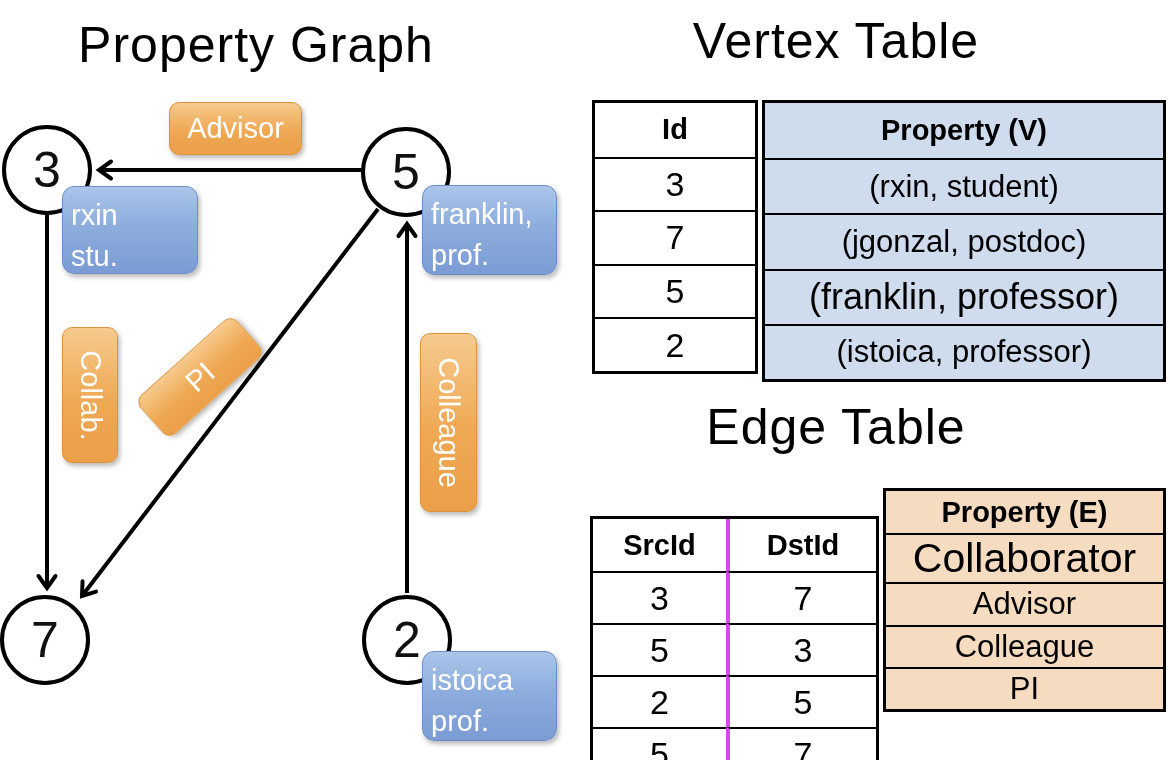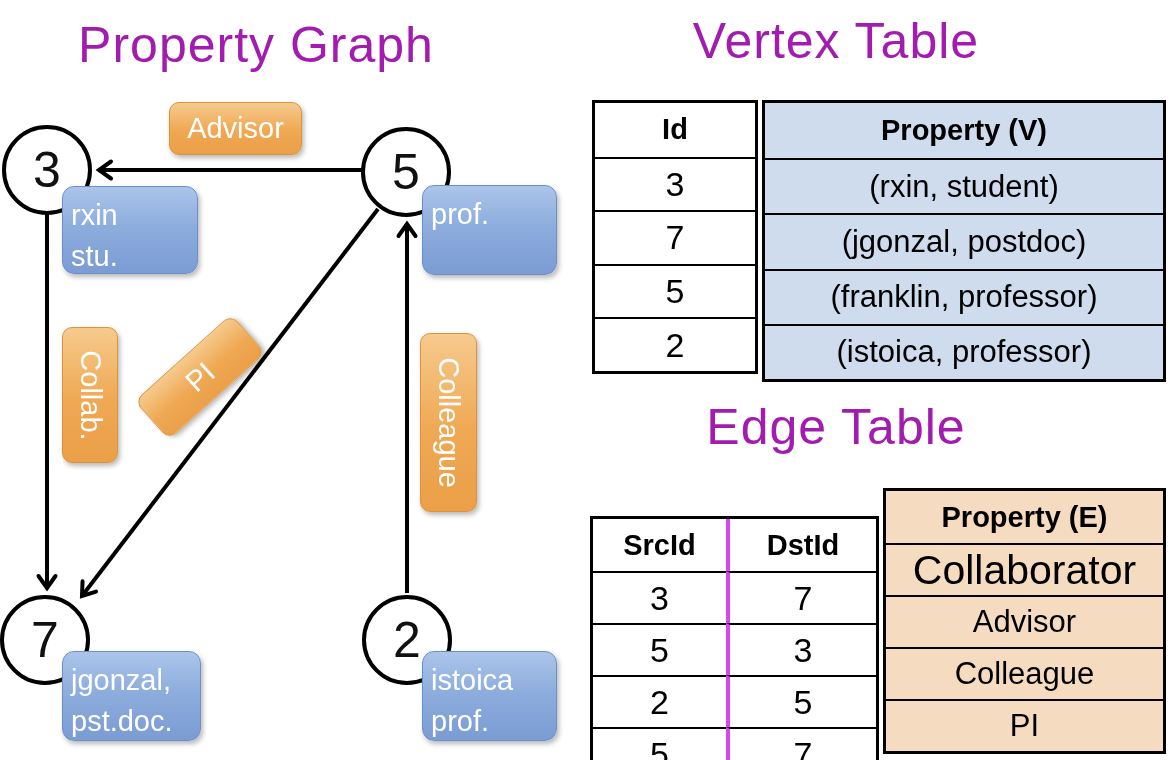--- a/index.html
+++ b/index.html
@@ -2,21 +2,21 @@
 <html><head>
 <meta charset="utf-8">
 <style>
   html,body{margin:0;padding:0;}
   body{
     width:1170px;height:760px;position:relative;overflow:hidden;
     background:#ffffff;font-family:"Liberation Sans",sans-serif;color:#000;
   }
   .title{
     position:absolute;font-size:50px;font-weight:300;letter-spacing:1px;
-    text-align:center;color:#a21caf;white-space:nowrap;
+    text-align:center;color:#000000;white-space:nowrap;
   }
   
   #graph-panel{position:absolute;left:0;top:0;width:585px;height:760px;}
   #edge-svg{position:absolute;left:0;top:0;width:585px;height:760px;}
   .node{
     position:absolute;width:90px;height:90px;box-sizing:border-box;
     border:4px solid #000;border-radius:50%;background:#fff;
     display:flex;align-items:center;justify-content:center;
     font-size:50px;font-weight:300;color:#111;
   }
@@ -94,25 +94,22 @@
   </div>
   <div class="elabel vert" style="left:420px;top:333px;width:57px;height:179px;">
     <span>Colleague</span>
   </div>
 
   <div class="vbox" style="left:62px;top:186px;width:136px;height:88px;">
     <span>rxin</span>
     <span>stu.</span>
   </div>
   <div class="vbox" style="left:422px;top:185px;width:135px;height:90px;">
+    <span>franklin,</span>
     <span>prof.</span>
-  </div>
-  <div class="vbox" style="left:62px;top:651px;width:139px;height:90px;">
-    <span>jgonzal,</span>
-    <span>pst.doc.</span>
   </div>
   <div class="vbox" style="left:422px;top:651px;width:135px;height:90px;">
     <span>istoica</span>
     <span>prof.</span>
   </div>
 </div>
 
 <div class="title" style="left:586px;top:12px;width:500px;">Vertex Table</div>
 
 <div class="tbox" style="left:592px;top:100px;width:166px;height:274px;grid-template-rows:repeat(5,1fr);">
@@ -120,38 +117,38 @@
   <div class="cell">3</div>
   <div class="cell">7</div>
   <div class="cell">5</div>
   <div class="cell">2</div>
 </div>
 
 <div class="tbox" style="left:762px;top:100px;width:404px;height:282px;grid-template-rows:repeat(5,1fr);background:#cfdcee;">
   <div class="cell hdr first">Property (V)</div>
   <div class="cell" style="font-size:31px;">(rxin, student)</div>
   <div class="cell" style="font-size:31px;">(jgonzal, postdoc)</div>
-  <div class="cell" style="font-size:31px;">(franklin, professor)</div>
+  <div class="cell" style="font-size:36px;">(franklin, professor)</div>
   <div class="cell" style="font-size:31px;">(istoica, professor)</div>
 </div>
 
 <div class="title" style="left:586px;top:398px;width:500px;">Edge Table</div>
 
 <div class="tbox" style="left:590px;top:516px;width:289px;height:266px;grid-template-columns:133px 1fr;grid-template-rows:repeat(5,1fr);">
   <div class="cell hdr first">SrcId</div>
   <div class="cell hdr first colr">DstId</div>
   <div class="cell">3</div>
   <div class="cell colr">7</div>
   <div class="cell">5</div>
   <div class="cell colr">3</div>
   <div class="cell">2</div>
   <div class="cell colr">5</div>
   <div class="cell">5</div>
   <div class="cell colr">7</div>
 </div>
 
-<div class="tbox" style="left:883px;top:488px;width:283px;height:266px;grid-template-rows:repeat(5,1fr);background:#f5dcc0;">
+<div class="tbox" style="left:883px;top:488px;width:283px;height:224px;grid-template-rows:repeat(5,1fr);background:#f5dcc0;">
   <div class="cell hdr first">Property (E)</div>
   <div class="cell" style="font-size:41px;">Collaborator</div>
   <div class="cell" style="font-size:31px;">Advisor</div>
   <div class="cell" style="font-size:31px;">Colleague</div>
   <div class="cell" style="font-size:31px;">PI</div>
 </div>
 
 </body></html>

